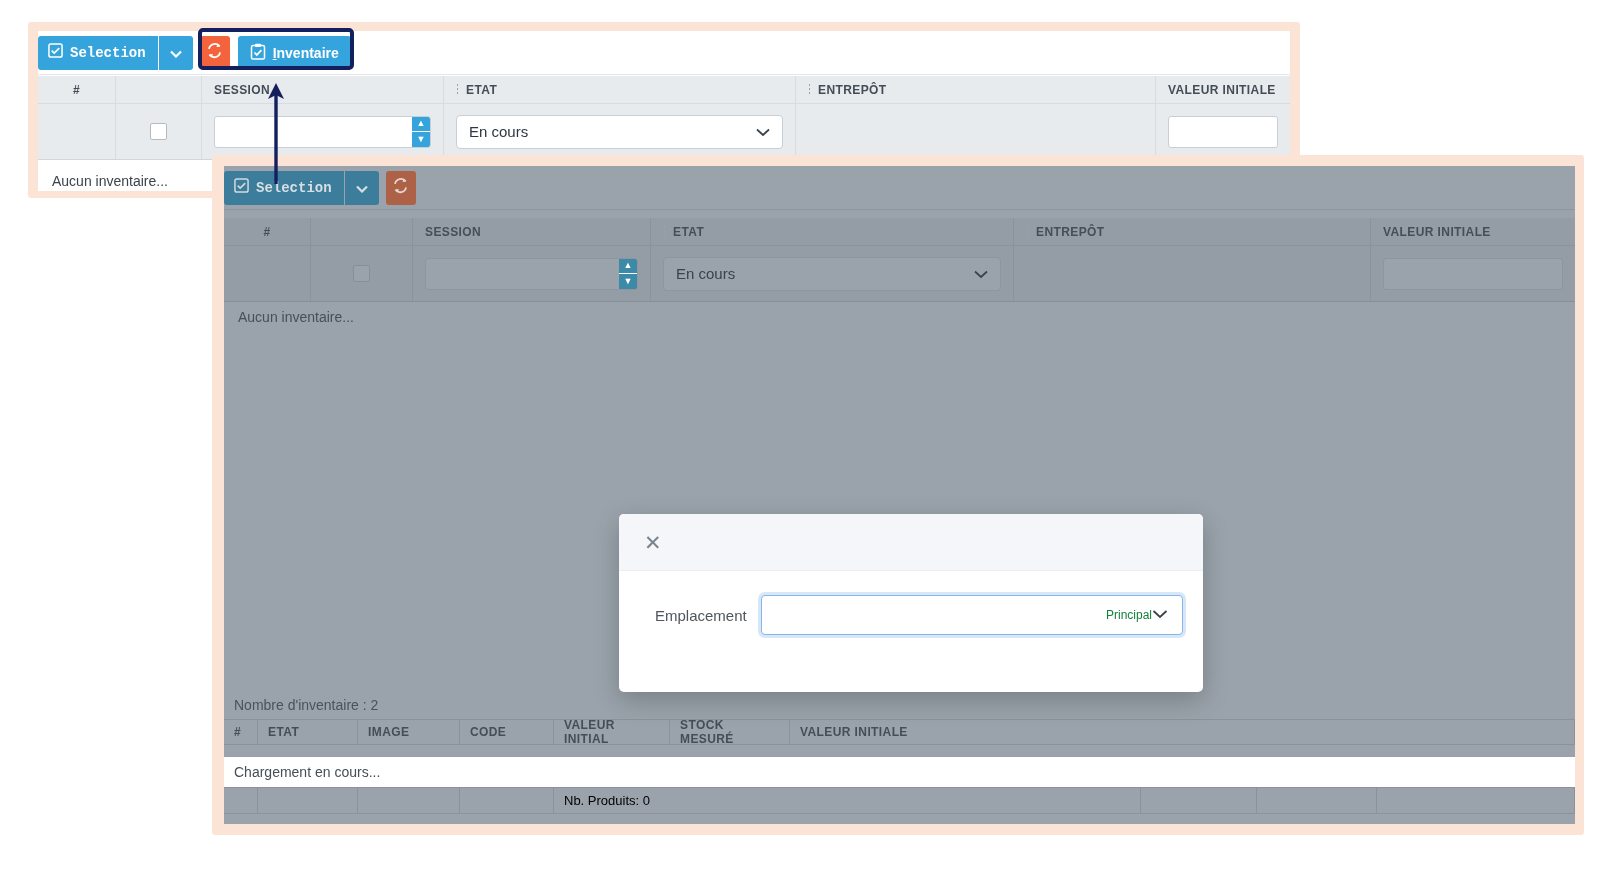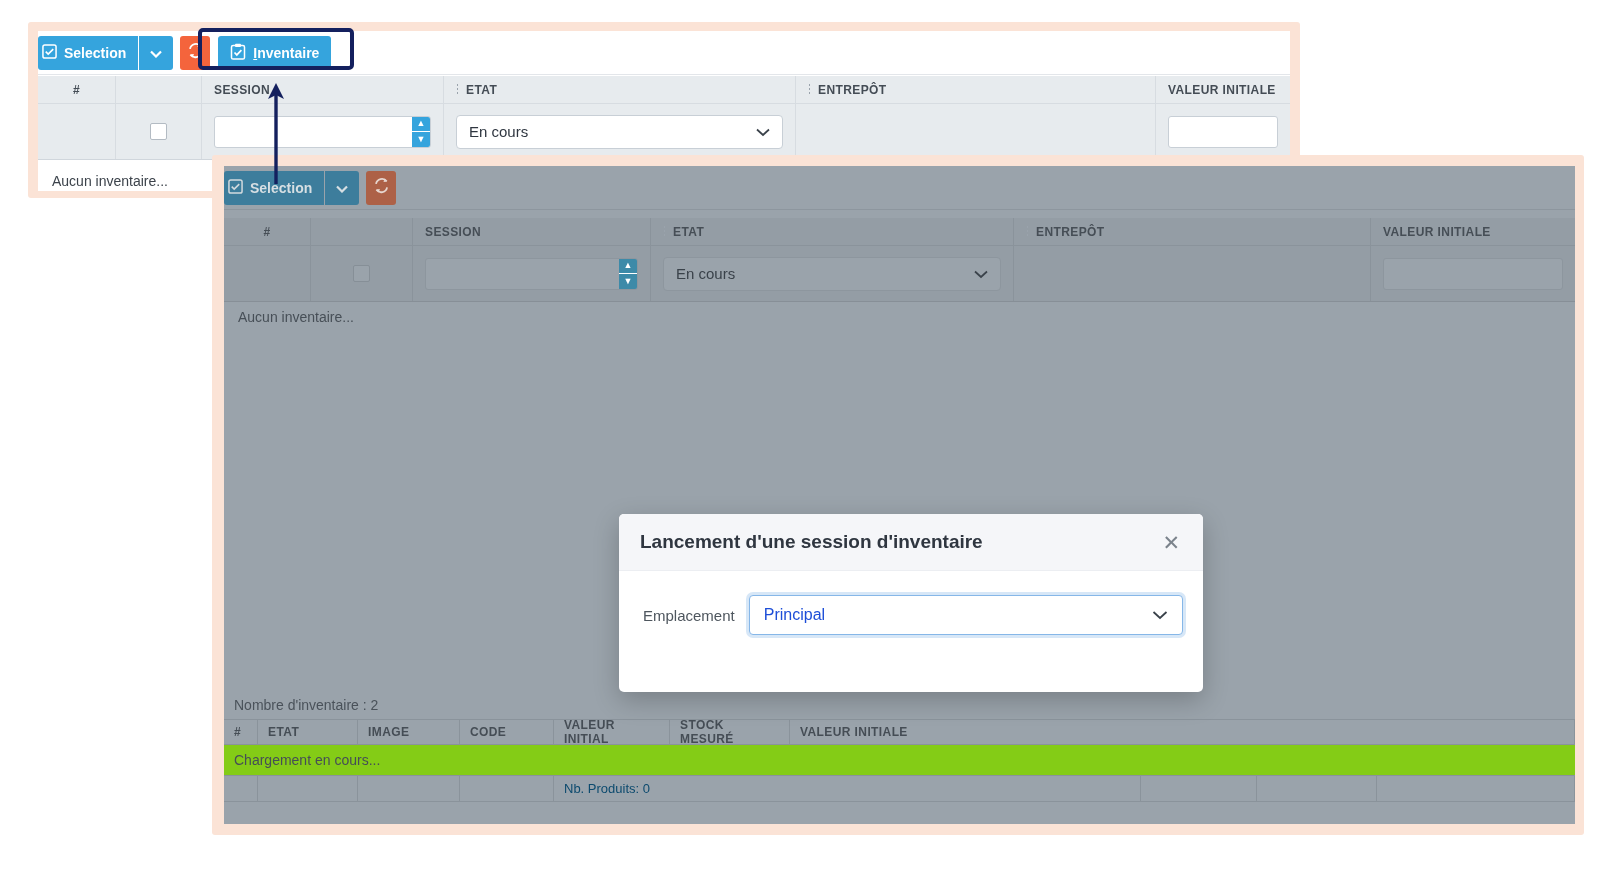--- a/index.html
+++ b/index.html
@@ -38,21 +38,21 @@
     height: 34px;
     display: flex; align-items: center; gap: 7px;
     padding: 0 12px;
     color: #fff;
     font-size: 14px;
     font-weight: bold;
     border: none;
     cursor: pointer;
     white-space: nowrap;
   }
-  .tb-selection { background: #35a4dd; border-radius: 3px 0 0 3px; padding-left:4px; }
+  .tb-selection { background: #35a4dd; border-radius: 3px 0 0 3px; padding-left:10px;font-family:Liberation Mono, monospace; }
   .tb-caret {
     background: #35a4dd;
     width: 34px; height:34px;
     display:flex; align-items:center; justify-content:center;
     border-radius: 0 3px 3px 0;
     margin-left: 1px;
     cursor: pointer;
   }
   .tb-refresh {
     background: #f4643c;
@@ -185,22 +185,22 @@
     background: #9aa3ab;
   }
   .prod-head {
     display: flex; height: 26px; align-items:center;
     background: #9aa3ab;
     border-top: 1px solid #8a939b;
     border-bottom: 1px solid #8a939b;
     font-size: 12px; font-weight:bold; letter-spacing:.4px; color:#454d55;
   }
   .prod-head .pc { padding: 0 10px; height:100%; display:flex; align-items:center; border-right:1px solid #8a939b;}
-  .prod-loading { font-size: 14px; color:#464e56; padding: 7px 10px; background:#84cc16;}
-  .prod-foot { display:flex; height: 26px; background:#9aa3ab; border-top:1px solid #8a939b; font-size:13px; color:#0c4a6e;}
+  .prod-loading { font-size: 14px; color:#464e56; padding: 7px 10px; background:#ffffff;margin-top:12px;}
+  .prod-foot { display:flex; height: 26px; background:#9aa3ab; border-top:1px solid #8a939b; font-size:13px; color:#000000;}
   .prod-foot .pc { padding:0 10px; height:100%; display:flex;align-items:center; border-right:1px solid #8a939b;}
   .prod-blank { height: 26px; background:#9aa3ab; border-top:1px solid #8a939b;}
 
   
   .modal {
     position: absolute;
     background: #ffffff;
     border-radius: 5px;
     box-shadow: 0 8px 26px rgba(0,0,0,.22);
     overflow: hidden;
@@ -210,31 +210,31 @@
     height: 57px;
     display: flex; align-items: center; justify-content: space-between;
     padding: 0 19px 0 21px;
     border-bottom: 1px solid #eceef2;
   }
   .modal-title { font-size: 19px; font-weight: bold; color:#2f3640; }
   .modal-x {
     font-size: 21px; color:#7b838c; cursor:pointer; line-height:1;
     padding: 2px 4px;
   }
-  .modal-body { padding: 24px 20px 0 24px; display:flex; align-items:center; gap: 14px;}
+  .modal-body { padding: 24px 20px 0 36px; display:flex; align-items:center; gap: 14px;}
   .modal-label { font-size: 15px; color:#4e565e; white-space:nowrap; }
   .modal-select {
     flex:1; height: 40px;
     border: 1px solid #86b7e8;
     border-radius: 4px;
     box-shadow: 0 0 0 3px rgba(140,185,232,.35);
     background:#fff;
-    display:flex; align-items:center; justify-content:space-between;
+    display:flex; align-items:center; justify-content:flex-end;
     padding: 0 14px;
-    font-size: 16px; color:#1d4ed8;
+    font-size: 12px; color:#15803d;
     cursor: pointer;
   }
   .modal-foot {
     padding: 22px 20px 24px 20px;
     display: flex; justify-content: flex-end; gap: 10px;
   }
   .btn {
     height: 34px; border: none; border-radius: 4px;
     padding: 0 18px; font-size: 15px; color:#fff; cursor:pointer;
     font-family: "Liberation Sans", sans-serif;
@@ -475,21 +475,20 @@
           <div class="pc" style="width:120px;"></div>
           <div class="pc" style="flex:1;"></div>
         </div>
         <div class="prod-blank"></div>
       </div>
     </div>
   </div>
 
   <div class="modal" style="left:619px; top:514px; width:584px; height:178px;">
     <div class="modal-head">
-      <div class="modal-title">Lancement d'une session d'inventaire</div>
       <div class="modal-x">✕</div>
     </div>
     <div class="modal-body">
       <div class="modal-label">Emplacement</div>
       <div class="modal-select">
         <span>Principal</span>
         <span>
           <svg width="16" height="10" viewBox="0 0 16 10">
               <path d="M1.5 2L8 8L14.5 2" fill="none" stroke="#3a424a" stroke-width="1.8"></path>
             </svg>

